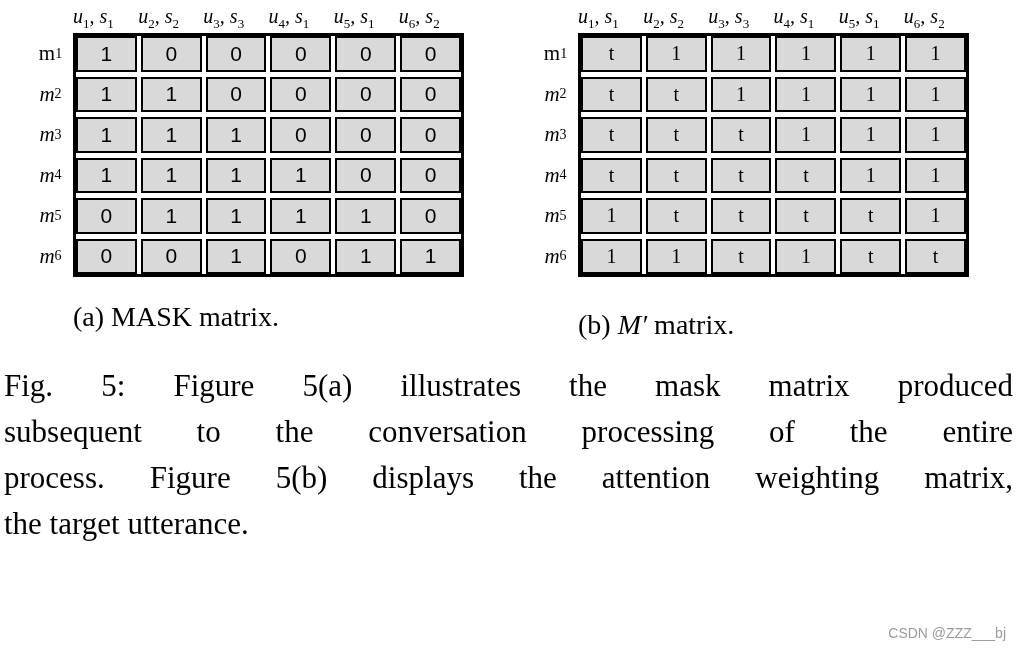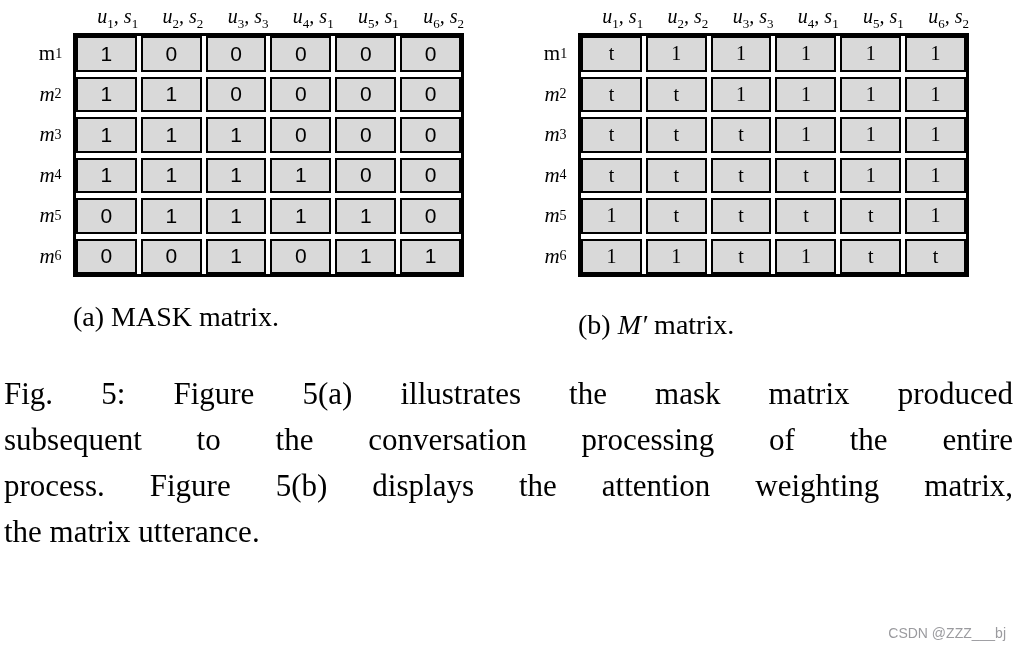--- a/index.html
+++ b/index.html
@@ -11,21 +11,21 @@
     position:absolute;display:grid;
     grid-template-columns:45px 391px;
     grid-template-rows:33px 244px;
   }
   .corner{}
   .hstrip{
     display:grid;grid-template-columns:repeat(6,1fr);
     align-items:center;
   }
   .hcell{
-    text-align:right;font-style:italic;font-size:20px;white-space:nowrap;
+    text-align:left;font-style:italic;font-size:20px;white-space:nowrap;
   }
   .hcell sub{font-style:normal;font-size:13px;line-height:0;}
   .lstrip{
     display:grid;grid-template-rows:repeat(6,1fr);
     row-gap:5px;padding:3px 0;box-sizing:border-box;
   }
   .rlabel{
     display:flex;align-items:center;justify-content:center;
     font-size:21px;
   }
@@ -46,21 +46,21 @@
   .cell.sans{font-family:"Liberation Sans", sans-serif;font-size:21px;}
   .cell.serif{font-family:"Liberation Serif", serif;font-size:20px;}
   .panel-caption{
     position:absolute;top:301px;width:391px;
     font-size:28px;white-space:nowrap;
   }
   .panel-caption .it{font-style:italic;}
   #cap-a{left:73px;}
   #cap-b{left:578px;margin-top:8px;}
   .figcap{
-    position:absolute;left:4px;top:371px;width:1009px;
+    position:absolute;left:4px;top:363px;width:1009px;
     font-size:31px;line-height:46px;
   }
   .figcap .line{text-align:justify;text-align-last:justify;white-space:normal;}
   .figcap .line.last{text-align:justify;text-align-last:left;}
   .watermark{
     position:absolute;right:13px;bottom:9px;
     font-family:"Liberation Sans", sans-serif;font-size:14px;
     color:var(--wm,#9b9b9f);
     text-align:right;
   }
@@ -184,16 +184,16 @@
     </div>
 </div>
 
 <div id="cap-a" class="panel-caption">(a) <span class="">MASK</span> matrix.</div>
 <div id="cap-b" class="panel-caption">(b) <span class="it">M′</span> matrix.</div>
 
 <div class="figcap">
     <div class="line">Fig. 5: Figure 5(a) illustrates the mask matrix produced</div>
     <div class="line">subsequent to the conversation processing of the entire</div>
     <div class="line">process. Figure 5(b) displays the attention weighting matrix,</div>
-    <div class="line last">the matrix utterance.</div>
+    <div class="line last">the target utterance.</div>
   </div>
 
 <div class="watermark">CSDN @ZZZ___bj</div>
 
 </body></html>

